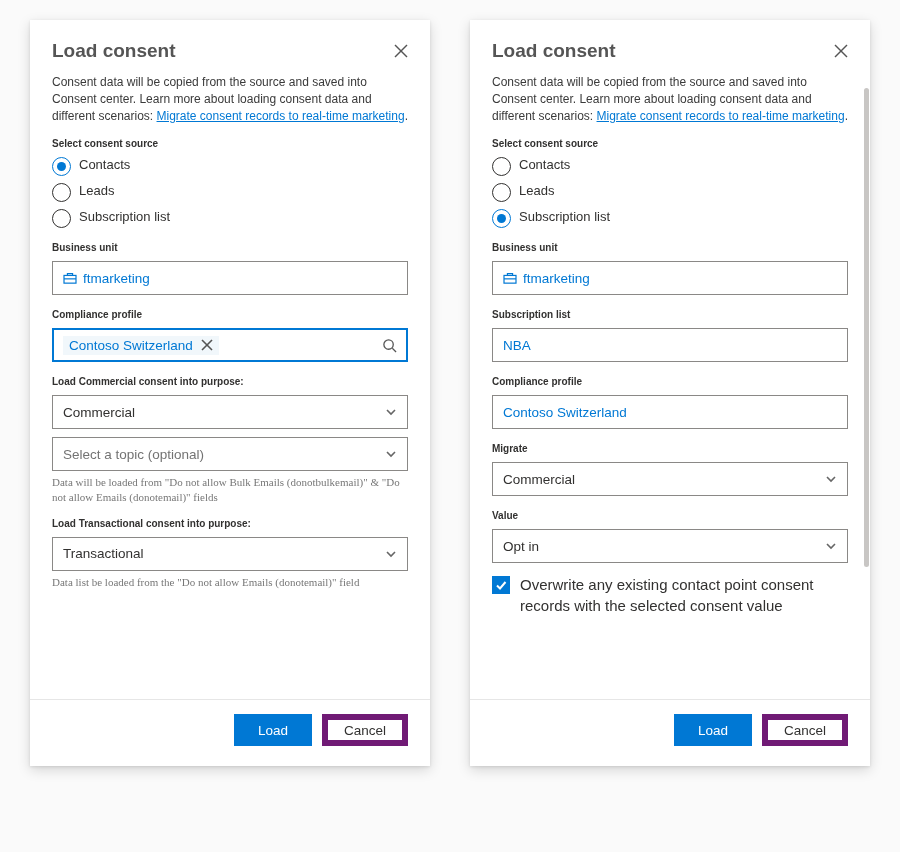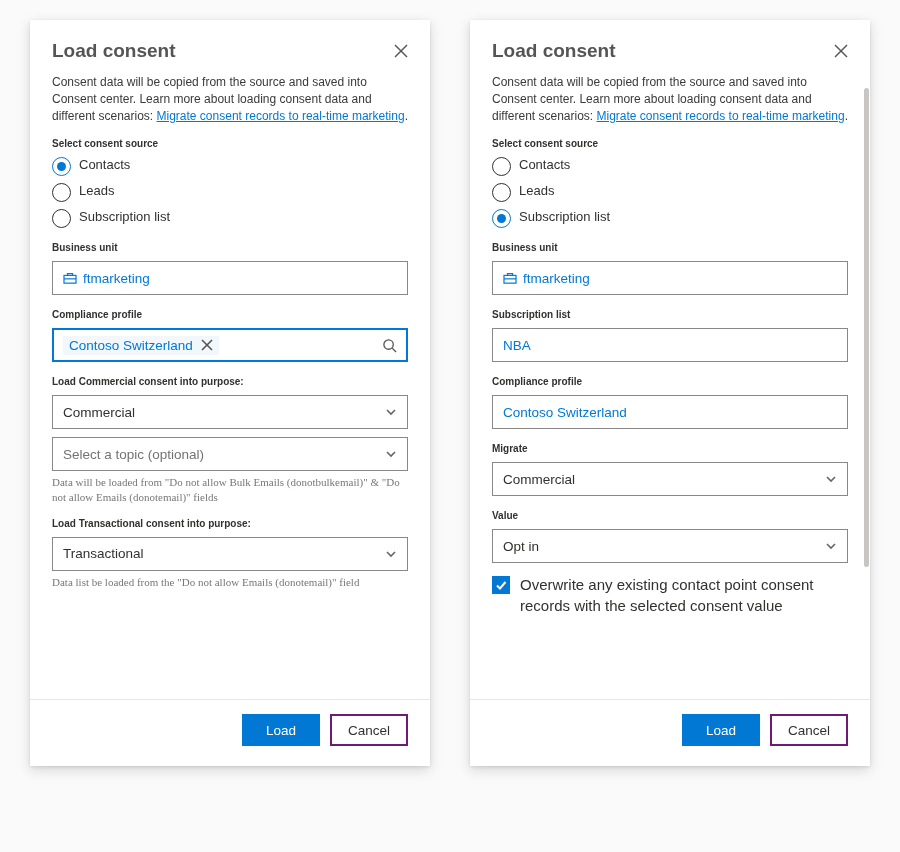--- a/index.html
+++ b/index.html
@@ -135,21 +135,21 @@
     display: flex;
     justify-content: flex-end;
     gap: 10px;
     margin-top: 18px;
   }
   .btn {
     height: 32px;
     min-width: 78px;
     padding: 0 16px;
     font-size: 13.5px;
-    border: 2px solid #701a75;
+    border: 6px solid #701a75;
     background: #fff;
     cursor: pointer;
     display:flex; align-items:center; justify-content:center;
   }
   .btn.primary {
     background: #0078d4;
     border-color: #0078d4;
     color: #fff;
   }
   .checkbox-row {

